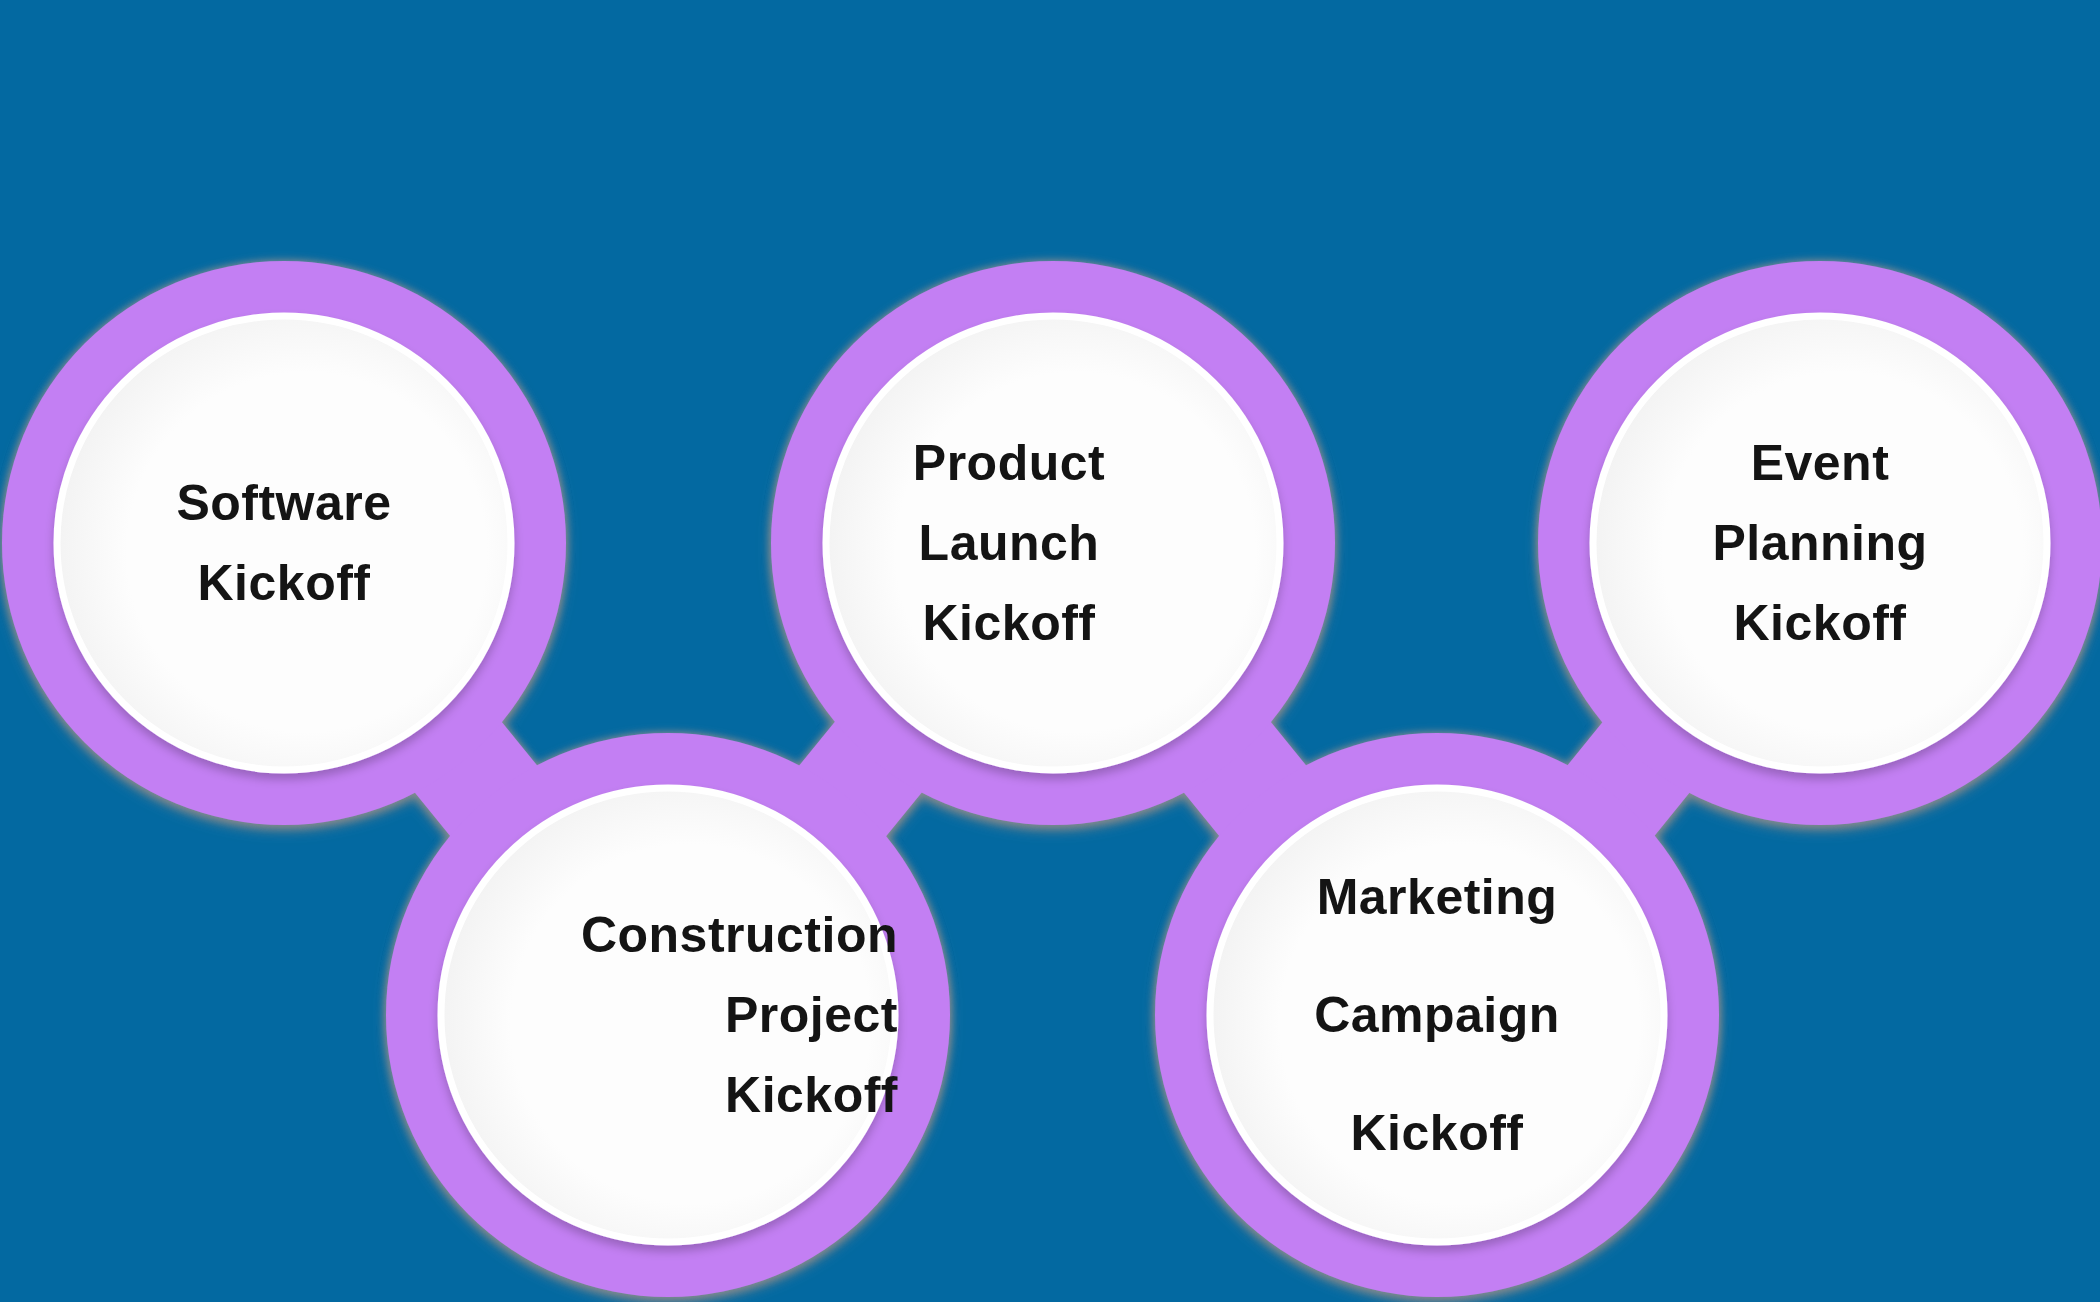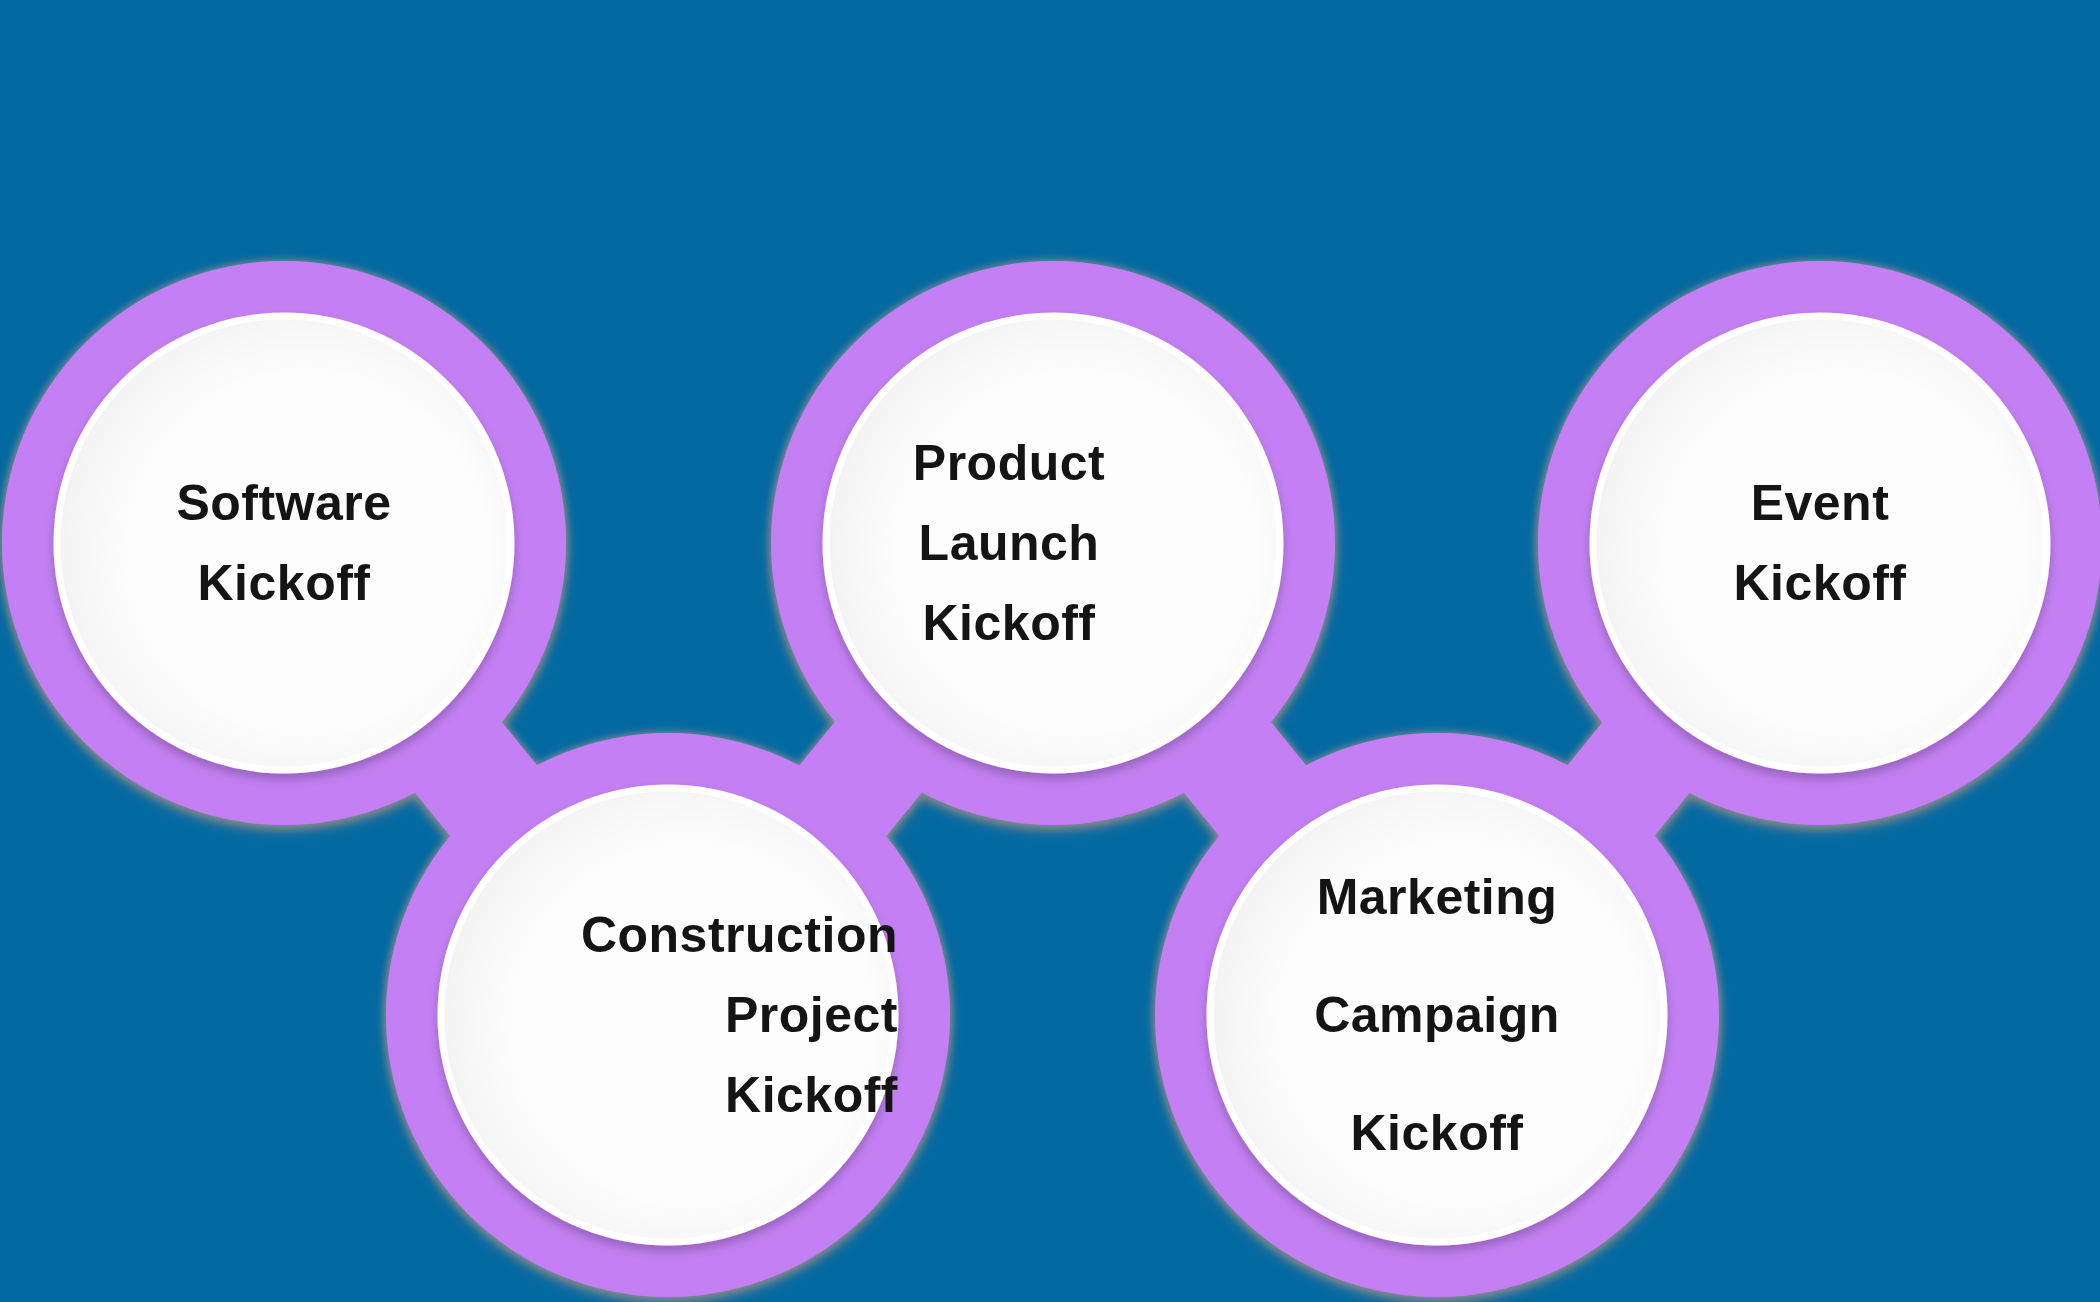--- a/index.html
+++ b/index.html
@@ -91,20 +91,21 @@
   </div>
 
   <div class="bubble-label" style="left:779px; top:423px;">
     <div class="line">Product</div>
     <div class="line">Launch</div>
     <div class="line">Kickoff</div>
   </div>
 
   <div class="bubble-label" style="left:1590px; top:423px;">
     <div class="line">Event</div>
+    <div class="line">Planning</div>
     <div class="line">Kickoff</div>
   </div>
 
   <div class="bubble-label" style="left:438px; top:895px;text-align:right;">
     <div class="line">Construction</div>
     <div class="line">Project</div>
     <div class="line">Kickoff</div>
   </div>
 
   <div class="bubble-label" style="left:1207px; top:895px;gap:38px;">

